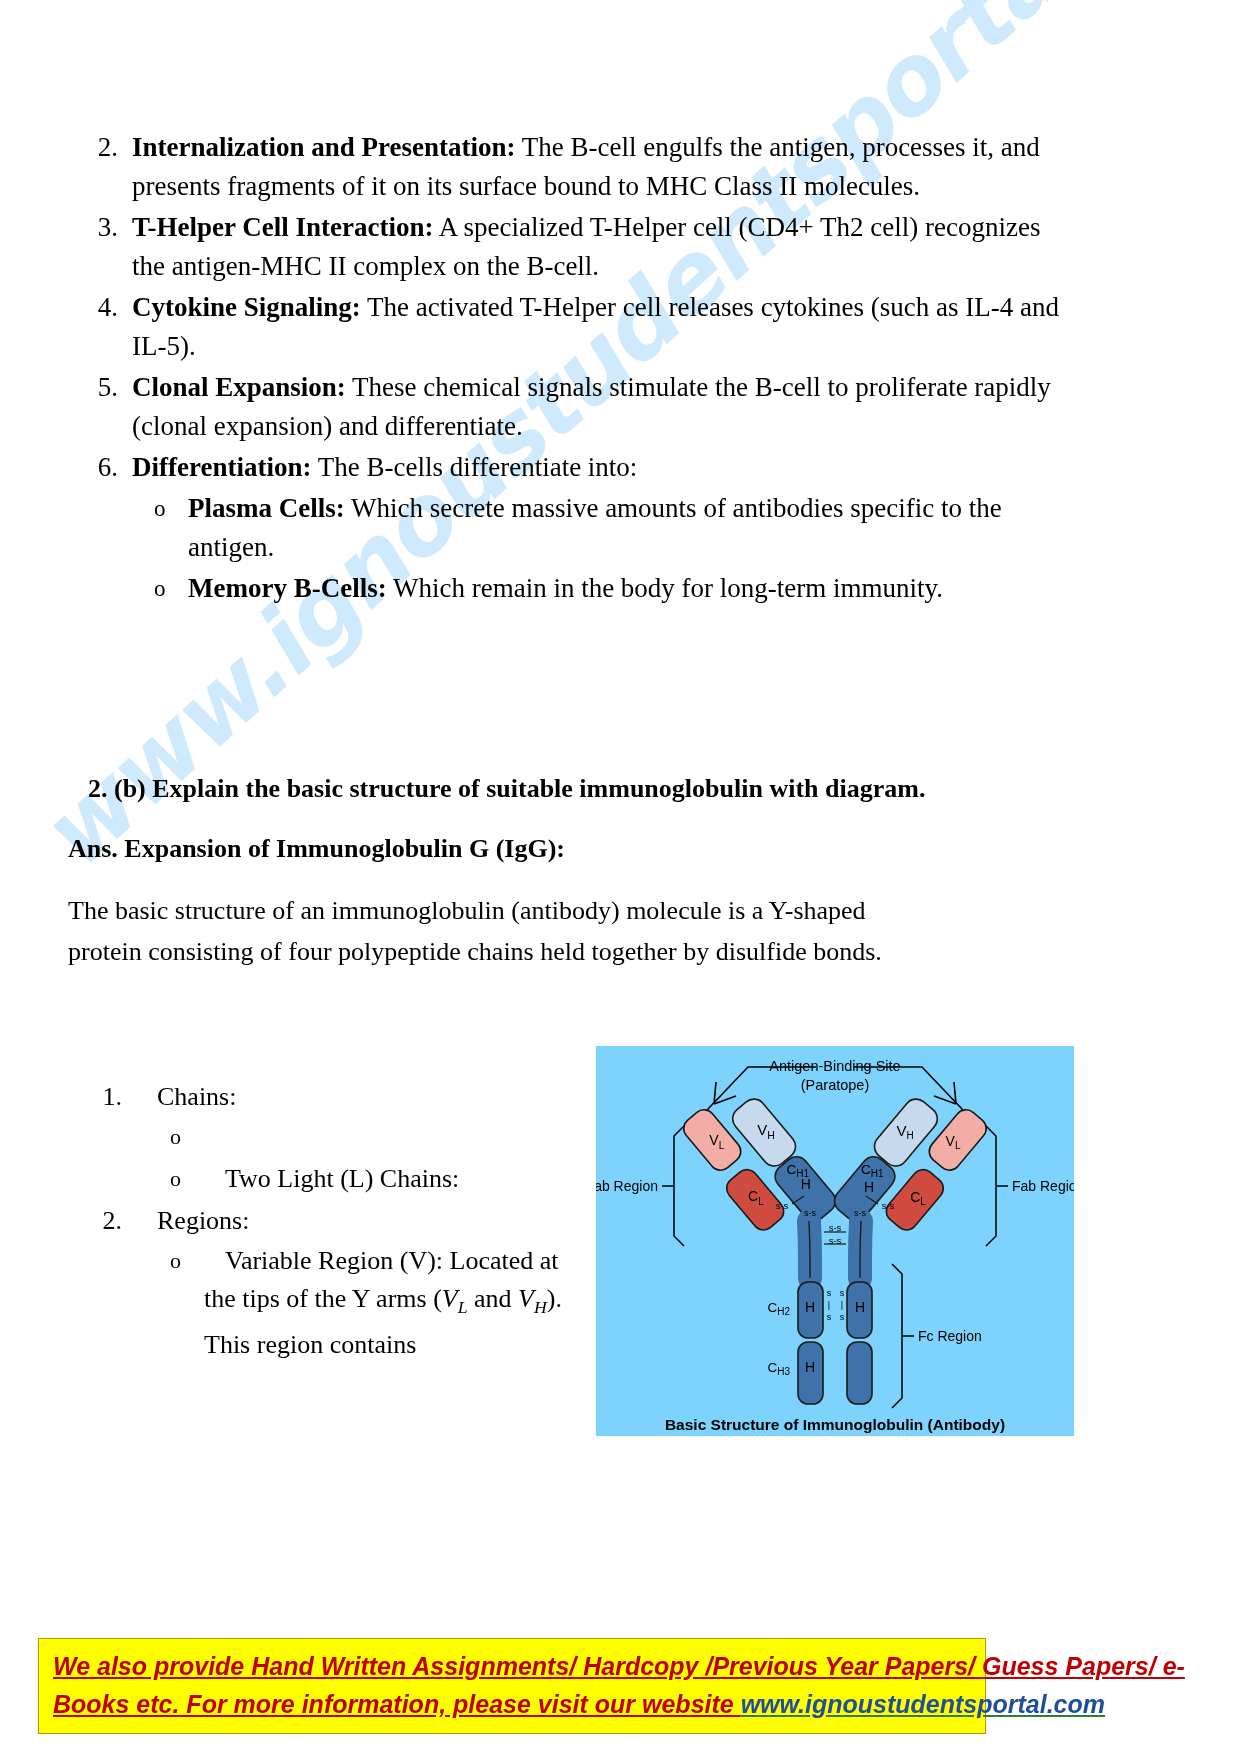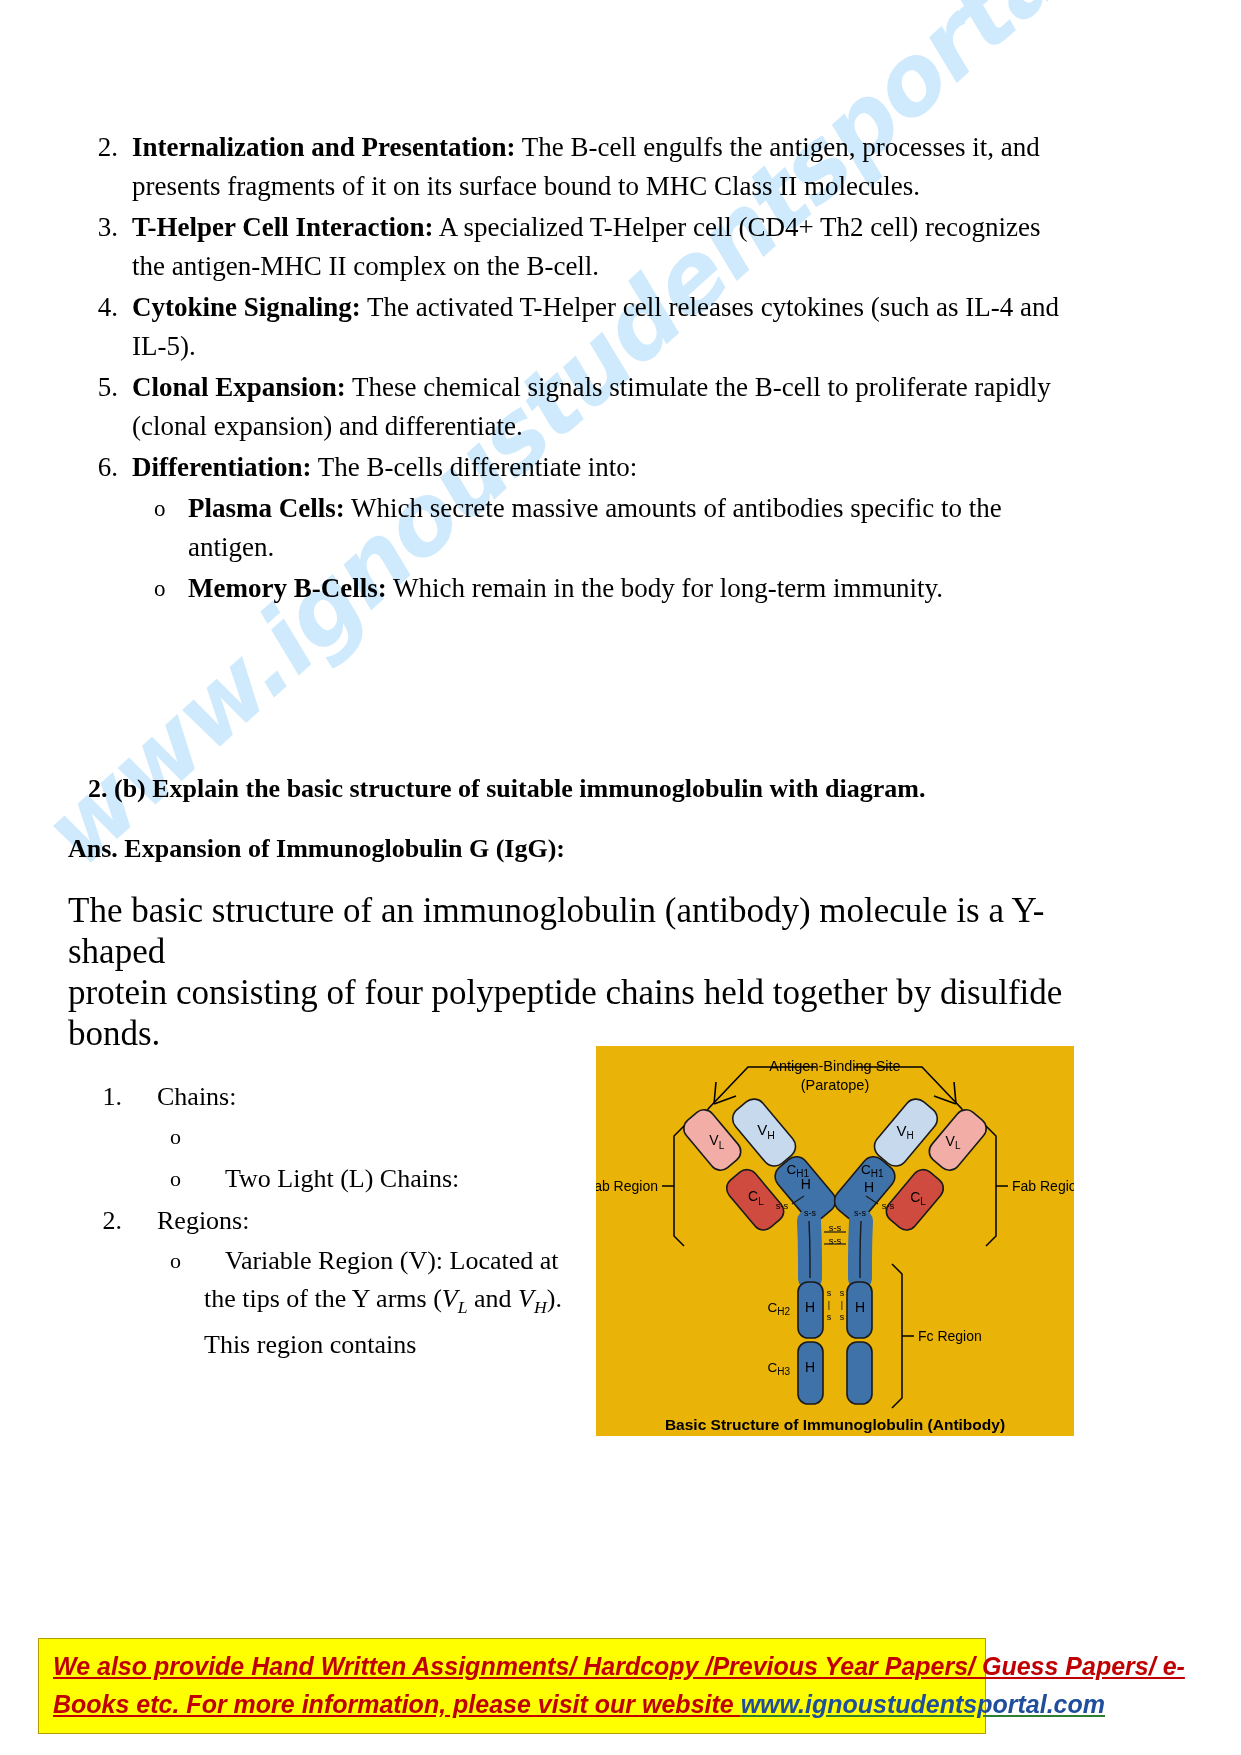--- a/index.html
+++ b/index.html
@@ -95,21 +95,21 @@
     line-height: 39px;
   }
   .subitem .body {
     flex: 1 1 auto;
     font-size: 27px;
     line-height: 39px;
   }
 
   .para {
     position: absolute;
-    font-size: 35px;
+    font-size: 26px;
     line-height: 41px;
   }
 
   .qhead {
     position: absolute;
     font-size: 26px;
     font-weight: bold;
     line-height: 34px;
   }
 
@@ -152,21 +152,21 @@
   .vsub { font-style: italic; }
   .vsub sub { font-size: 0.68em; font-style: italic; }
 
   
   #diagram {
     position: absolute;
     left: 596px;
     top: 1046px;
     width: 478px;
     height: 390px;
-    background: #eab308;
+    background: #7dd3fc;
   }
   #diagram svg { display: block; }
 
   
   #banner {
     position: absolute;
     left: 38px;
     top: 1638px;
     width: 948px;
     background: #ffff00;

